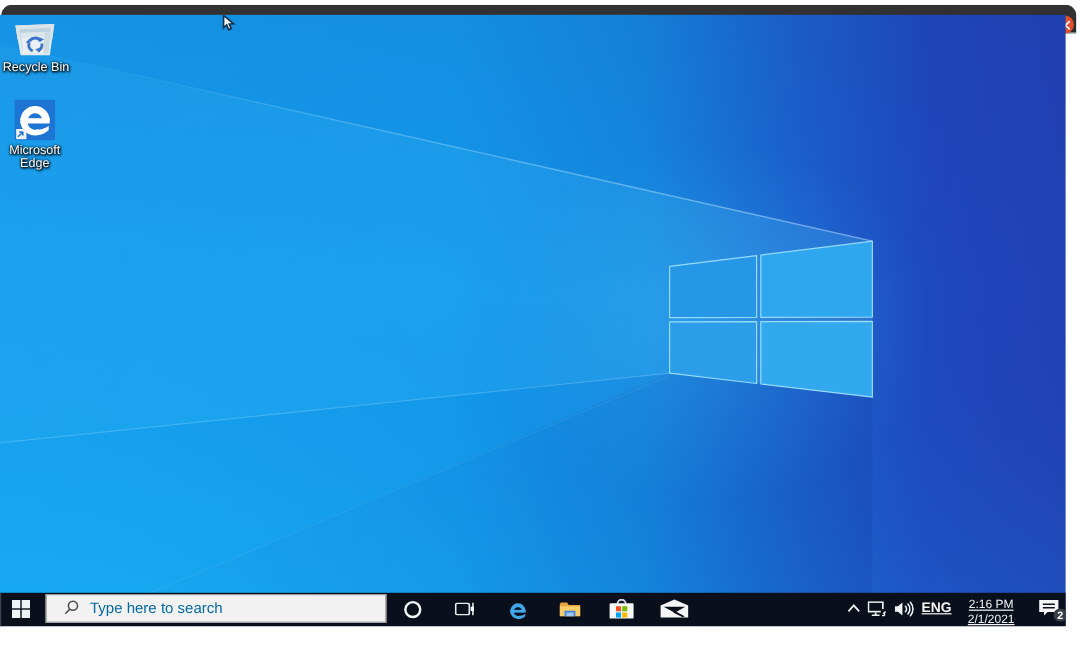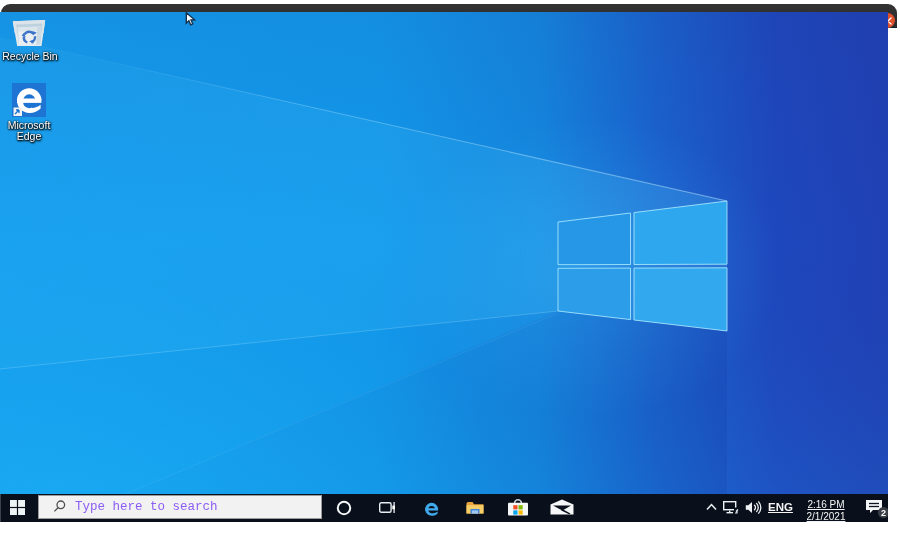--- a/index.html
+++ b/index.html
@@ -15,21 +15,21 @@
   .btn-close{position:absolute;left:879px;top:9px;width:15px;height:15px;border-radius:50%;
     background:#de4f2b;}
   .btn-close svg{position:absolute;left:3.5px;top:3.5px;}
   .desktop{position:absolute;left:0;top:12px;width:888px;height:510px;overflow:hidden;}
   .wall{position:absolute;left:0;top:0;}
   .icon-label{position:absolute;color:#fff;font-size:10.5px;text-align:center;
     text-shadow:0 1px 2px #000,0 0 2px #000,1px 1px 2px #000;line-height:10.5px;}
   .taskbar{position:absolute;left:0;bottom:0;width:900px;height:28px;background:#0a101b;border-left:1px solid #3a444f;box-sizing:border-box;}
   .searchbox{position:absolute;left:37px;top:1px;width:282px;height:22px;background:#f2f2f2;
     border:1px solid #9b9b9b;}
-  .searchbox .stext{position:absolute;left:36px;top:3.5px;font-size:12.5px;color:#8b5cf6;font-family:Liberation Mono, monospace;}
+  .searchbox .stext{position:absolute;left:36px;top:3.5px;font-size:12.5px;color:#0369a1;}
   .tray-text{position:absolute;color:#f4f4f4;text-decoration:underline;}
 </style>
 </head>
 <body>
 
 <div class="titlebar">
   <div class="btn-min"></div>
   <div class="btn-max"></div>
   <div class="btn-close">
     <svg width="8" height="8" viewBox="0 0 8 8">

